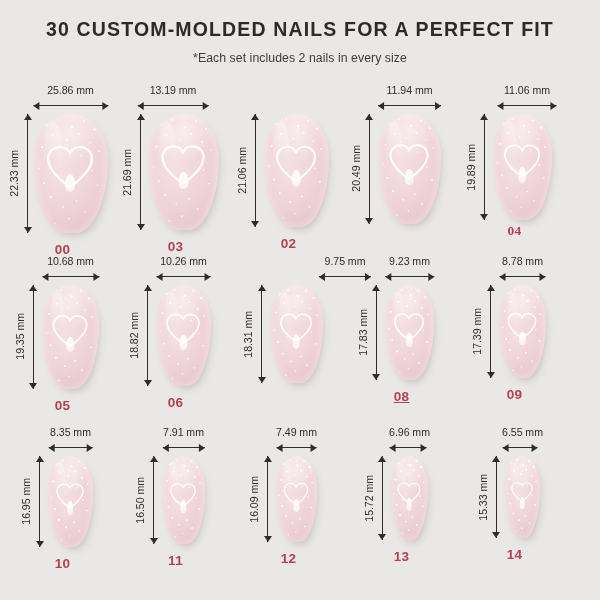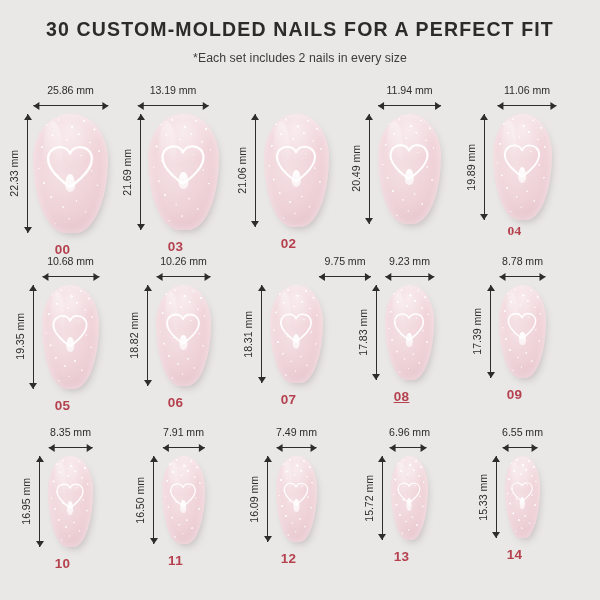--- a/index.html
+++ b/index.html
@@ -420,21 +420,20 @@
           </div>
           <div class="nail-wrap" style="left: 38.4188px; top: 30px; width: 52.1625px; height: 97.9585px;">
             <div class="nail">
               <div class="gloss"></div>
               <svg class="heart-svg" viewBox="0 0 100 88" preserveAspectRatio="xMidYMid meet">
                 <path d="M50 84 C50 84 6 56 6 28 C6 12 18 4 30 4 C40 4 47 10 50 17 C53 10 60 4 70 4 C82 4 94 12 94 28 C94 56 50 84 50 84 Z" fill="none" stroke="#ffffff" stroke-width="5" stroke-linejoin="round" opacity="0.93"></path>
               </svg>
               <div class="drop"></div>
             </div>
           </div>
-          <div class="size-label" style="top: 136.958px;">07</div>
         </div>
         <div class="cell">
           <div class="hdim" style="left: 64.5px;">
             <div class="hlabel">9.23 mm</div>
             <div class="harrow" style="width: 49.3805px;">
               <div class="hline"></div>
               <div class="hhead l"></div>
               <div class="hhead r"></div>
             </div>
           </div>

